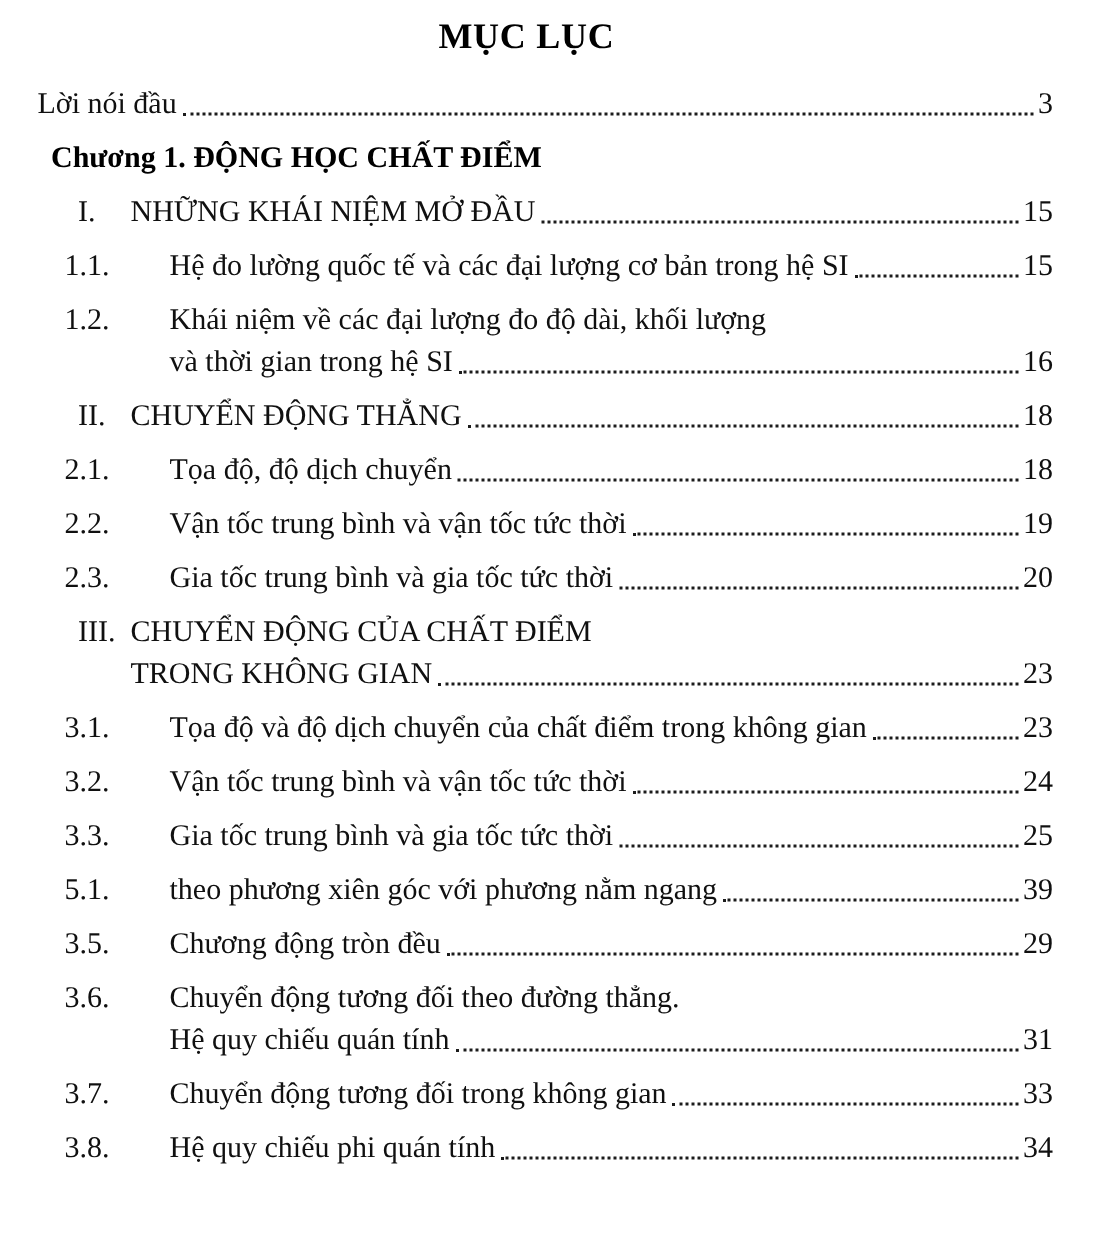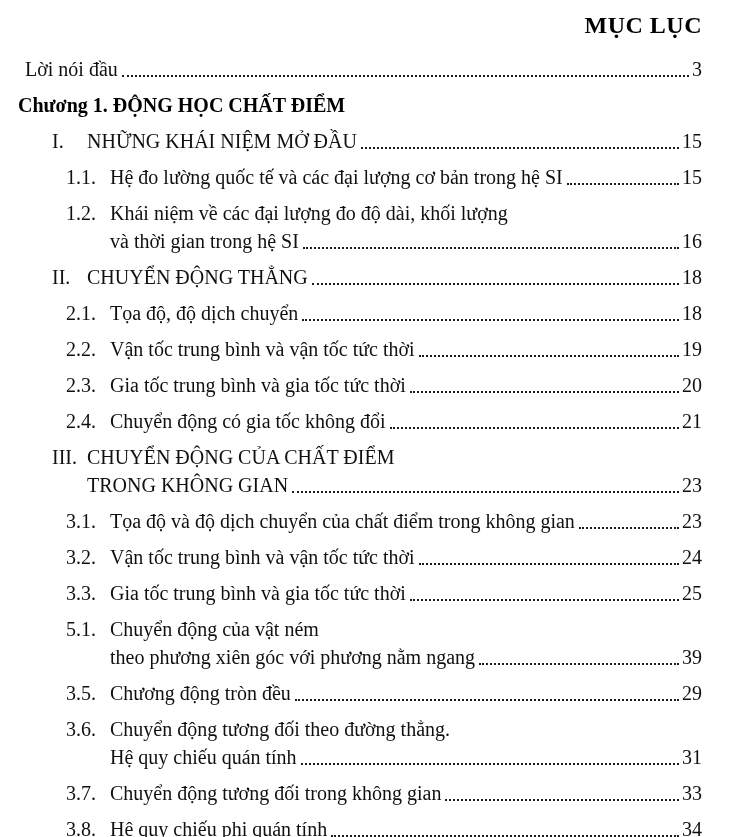--- a/index.html
+++ b/index.html
@@ -15,43 +15,43 @@
     font-family: "Liberation Serif", "DejaVu Serif", serif;
   }
   .page {
     box-sizing: border-box;
     width: 740px;
     height: 837px;
     padding: 4px 38px 0 0;
   }
   .title {
     margin: 8px 0 16px 0;
-    text-align: right;
+    text-align: center;
     font-size: 24px;
     font-weight: bold;
     letter-spacing: 0.5px;
     color: #000000;
   }
   .toc-list {
     display: block;
   }
   .entry {
     display: flex;
     align-items: flex-start;
     font-size: 20px;
     line-height: 28px;
     margin-bottom: 8px;
     color: #101010;
   }
   .entry .num {
     flex: 0 0 auto;
   }
   .entry.plain   { padding-left: 25px; }
-  .entry.chapter { padding-left: 18px; font-weight: bold; color: #000; }
-  .entry.decimal { padding-left: 66px; }
+  .entry.chapter { padding-left: 34px; font-weight: bold; color: #000; }
+  .entry.decimal { padding-left: 43px; gap: 26px; }
   .entry.decimal .num { width: 44px; }
   .entry.roman   { padding-left: 52px; }
   .entry.roman   .num { width: 35px; }
   .entry .content {
     flex: 1;
     min-width: 0;
   }
   .line {
     display: block;
   }
@@ -170,30 +170,20 @@
     <span class="num">2.3.</span>
     <div class="content">
           <div class="line with-page">
             <span class="txt">Gia tốc trung bình và gia tốc tức thời</span>
             <span class="leader"></span>
             <span class="pagenum">20</span>
           </div>
         </div>
   </div>
 
-  <div class="entry decimal">
-    <span class="num">2.4.</span>
-    <div class="content">
-          <div class="line with-page">
-            <span class="txt">Chuyển động có gia tốc không đổi</span>
-            <span class="leader"></span>
-            <span class="pagenum">21</span>
-          </div>
-        </div>
-  </div>
 
   <div class="entry roman">
     <span class="num">III.</span>
     <div class="content">
           <div class="line"><span class="txt">CHUYỂN ĐỘNG CỦA CHẤT ĐIỂM</span></div>
           <div class="line with-page">
             <span class="txt">TRONG KHÔNG GIAN</span>
             <span class="leader"></span>
             <span class="pagenum">23</span>
           </div>
@@ -229,21 +219,20 @@
             <span class="txt">Gia tốc trung bình và gia tốc tức thời</span>
             <span class="leader"></span>
             <span class="pagenum">25</span>
           </div>
         </div>
   </div>
 
   <div class="entry decimal">
     <span class="num">5.1.</span>
     <div class="content">
-          <div class="line"><span class="txt">Chuyển động của vật ném</span></div>
           <div class="line with-page">
             <span class="txt">theo phương xiên góc với phương nằm ngang</span>
             <span class="leader"></span>
             <span class="pagenum">39</span>
           </div>
         </div>
   </div>
 
   <div class="entry decimal">
     <span class="num">3.5.</span>

